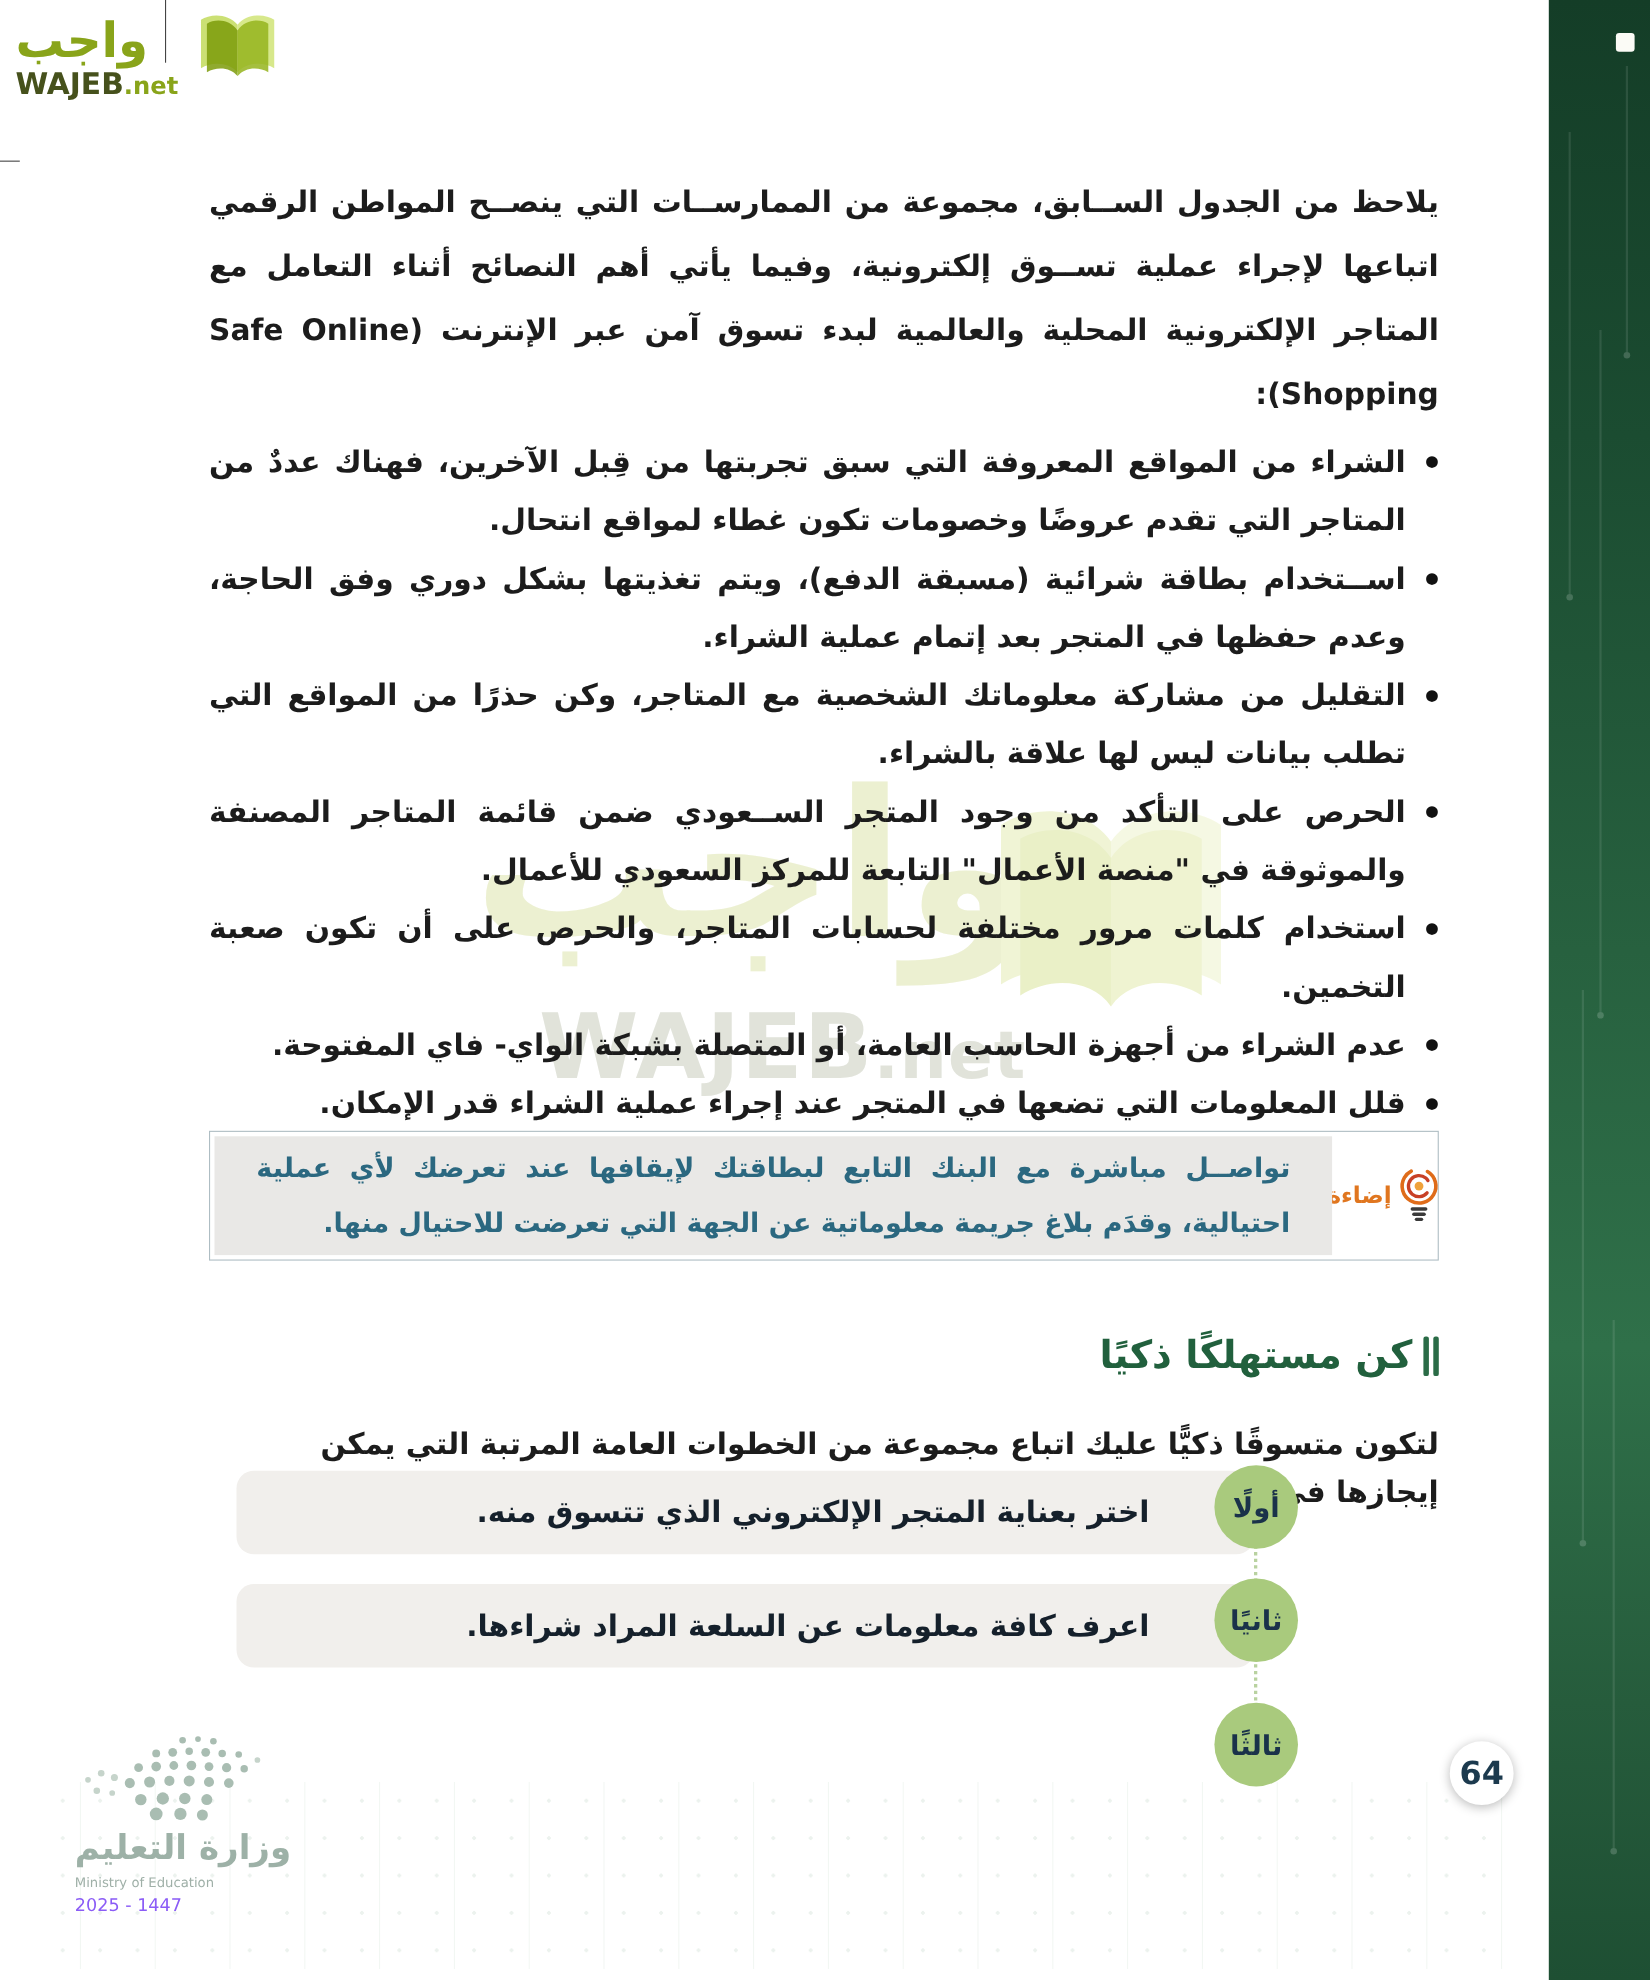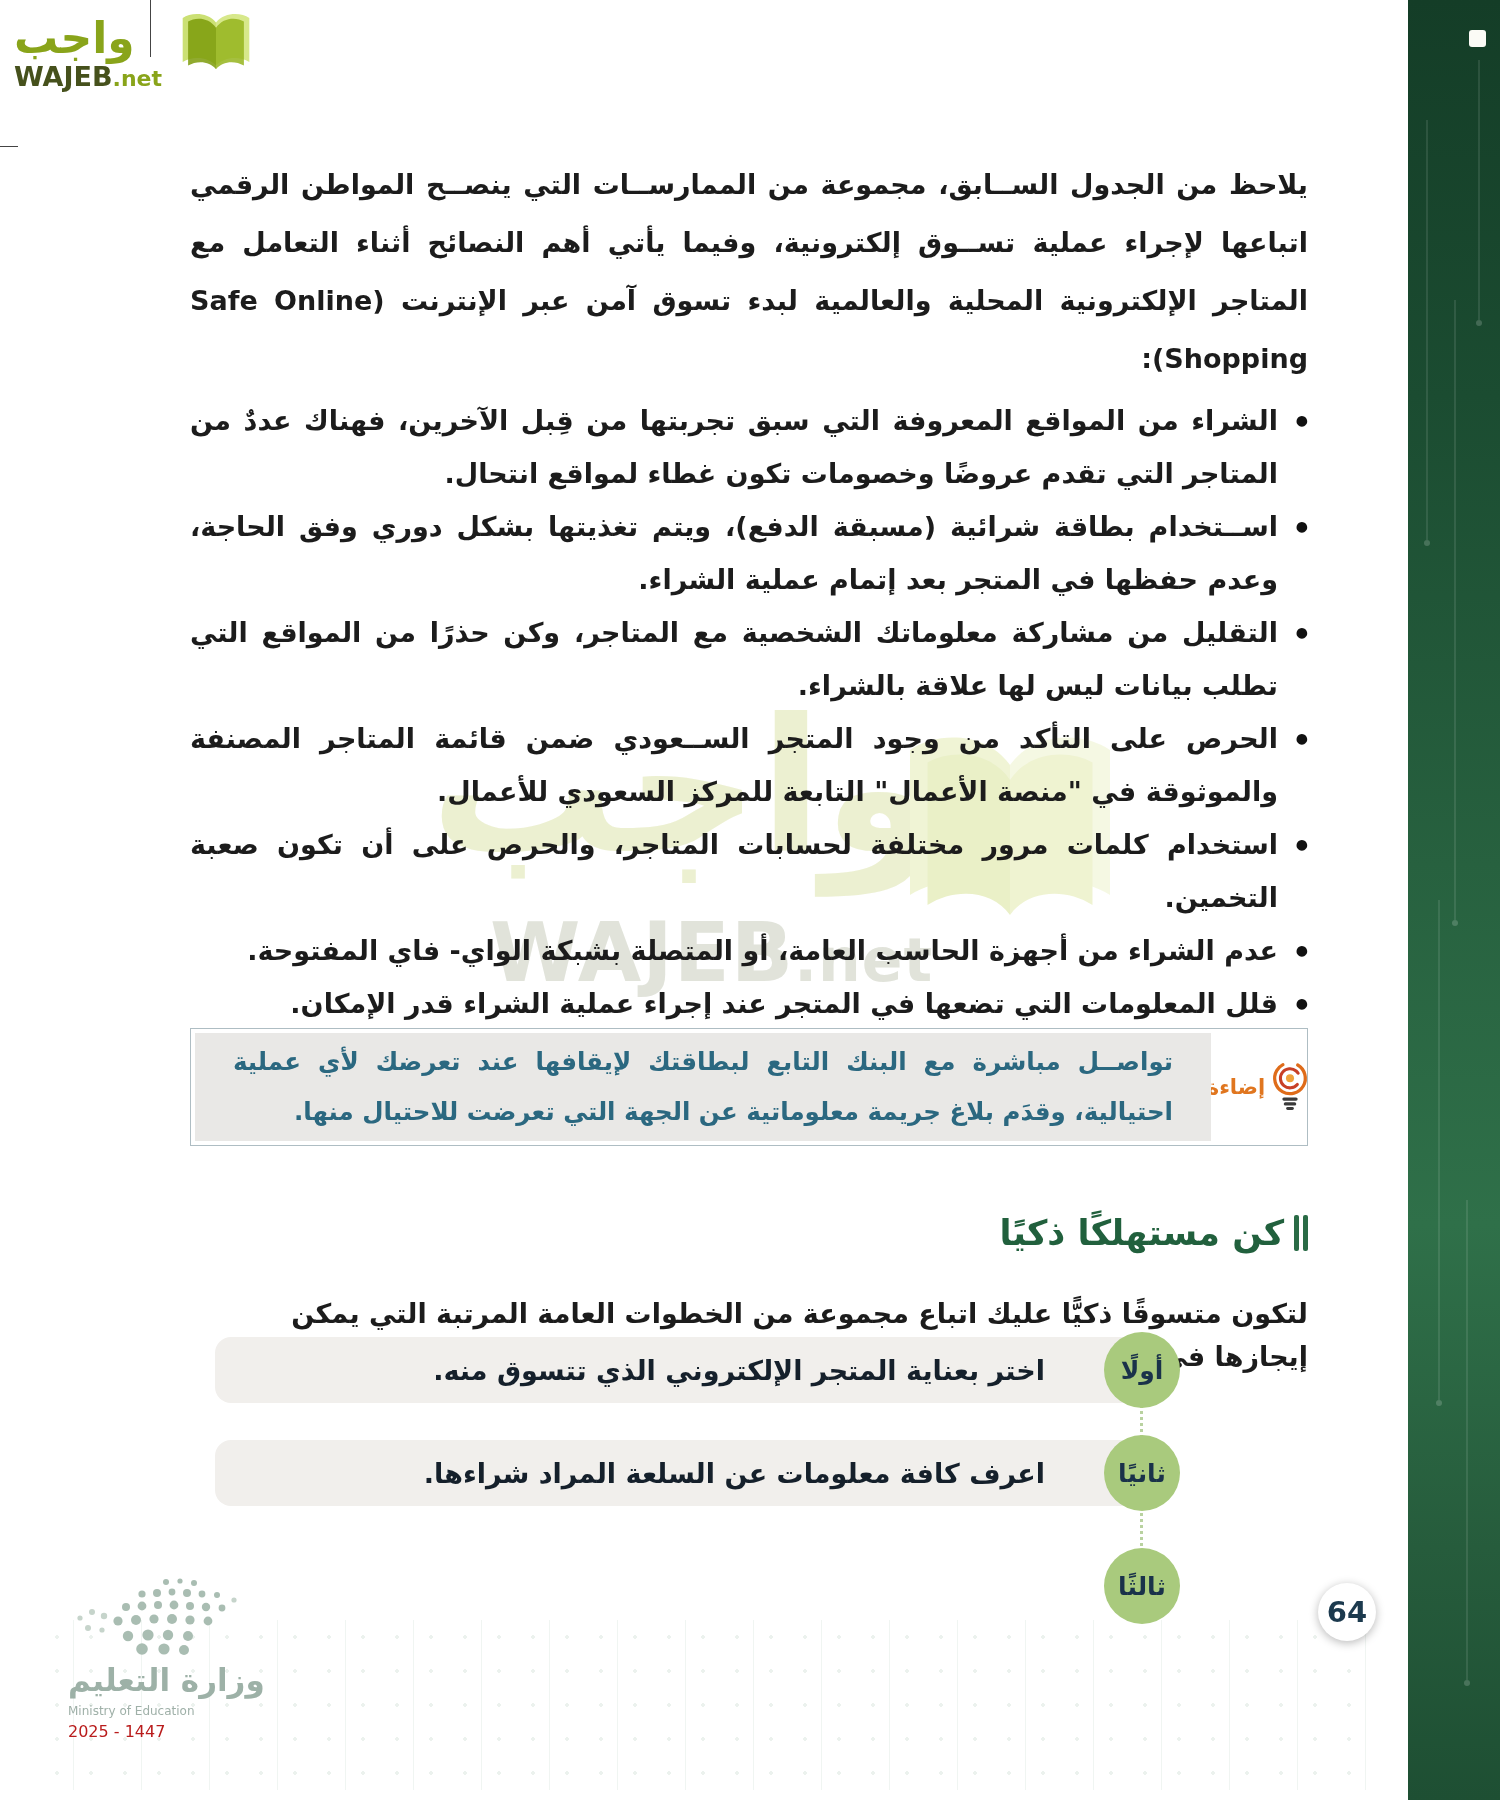--- a/index.html
+++ b/index.html
@@ -92,21 +92,21 @@
     position:absolute;left:190px;top:1292px;width:1118px;z-index:1;direction:rtl;
     font-size:27px;font-weight:bold;color:#1c1c1c;line-height:1.6;text-align:right;margin:0;
   }
 
   
   .step-connector{
     position:absolute;left:1140px;top:1368px;height:214px;width:0;
     border-right:3px dotted #b9d2a0;z-index:1;
   }
   .step-bar{
-    position:absolute;left:215px;width:925px;height:66px;background:#f1efec;border-radius:16px;z-index:2;
+    position:absolute;left:215px;width:925px;height:76px;background:#f1efec;border-radius:16px;z-index:2;
     direction:rtl;display:flex;align-items:center;box-sizing:border-box;padding-right:95px;
   }
   .step-bar .step-text{font-size:27px;font-weight:bold;color:#15202b;}
   .bar-1{top:1337px;} .bar-2{top:1440px;} .bar-3{top:1553px;}
   .step-badge{
     position:absolute;left:1104px;width:76px;height:76px;border-radius:50%;background:#a9ca7d;z-index:3;
     display:flex;align-items:center;justify-content:center;
     font-size:25px;font-weight:bold;color:#1a324a;
   }
   .badge-1{top:1332px;} .badge-2{top:1435px;} .badge-3{top:1548px;}
@@ -116,21 +116,21 @@
     position:absolute;left:1318px;top:1583px;width:58px;height:58px;border-radius:50%;z-index:4;
     background:#ffffff;box-shadow:0 2px 10px rgba(0,0,0,0.28);
     display:flex;align-items:center;justify-content:center;
     font-size:29px;font-weight:bold;color:#1c3a4e;
   }
 
   
   .ministry{position:absolute;left:68px;top:1574px;width:260px;z-index:1;}
   .ministry-ar{font-size:31px;font-weight:bold;color:#9db1a7;margin-top:2px;letter-spacing:1px;}
   .ministry-en{font-size:12px;color:#9fb0a8;margin-top:6px;}
-  .ministry-years{font-size:16px;color:#b91c1c;margin-top:4px;}
+  .ministry-years{font-size:16px;color:#8b5cf6;margin-top:4px;}
 </style>
 </head>
 <body>
 
 <div class="page">
 
   <div class="cropmark-v"></div>
   <div class="cropmark-h"></div>
 
   <div class="bg-circuit"></div>

